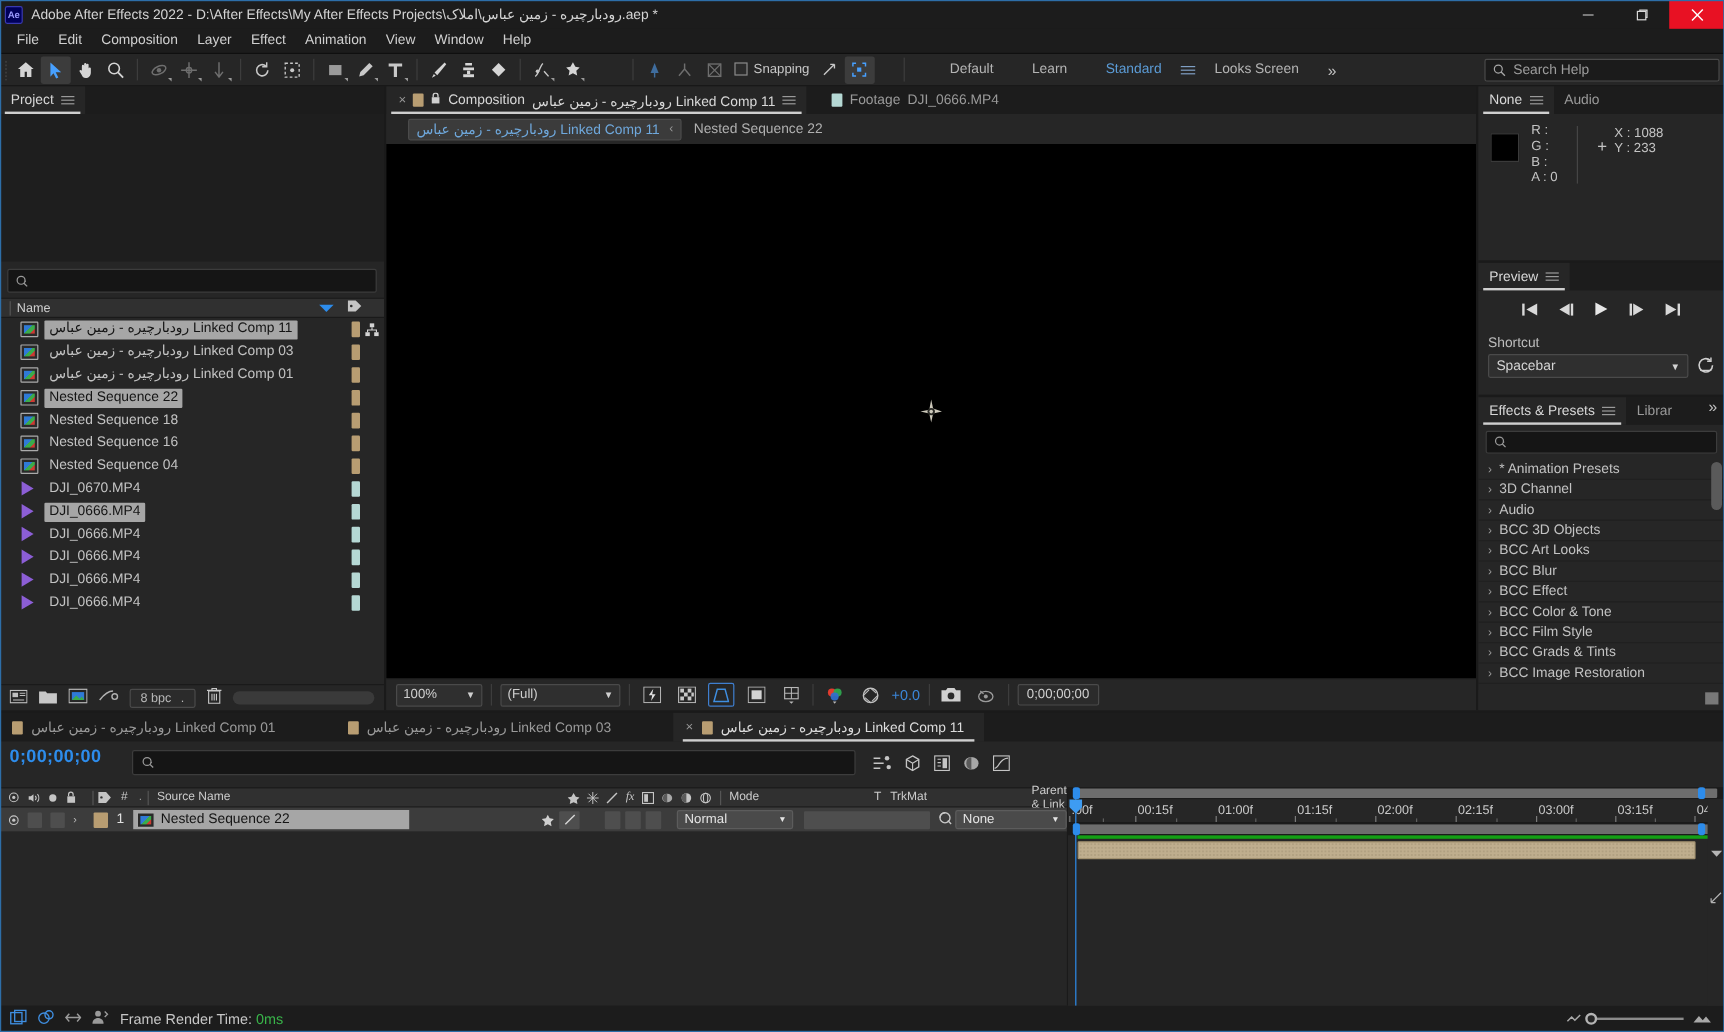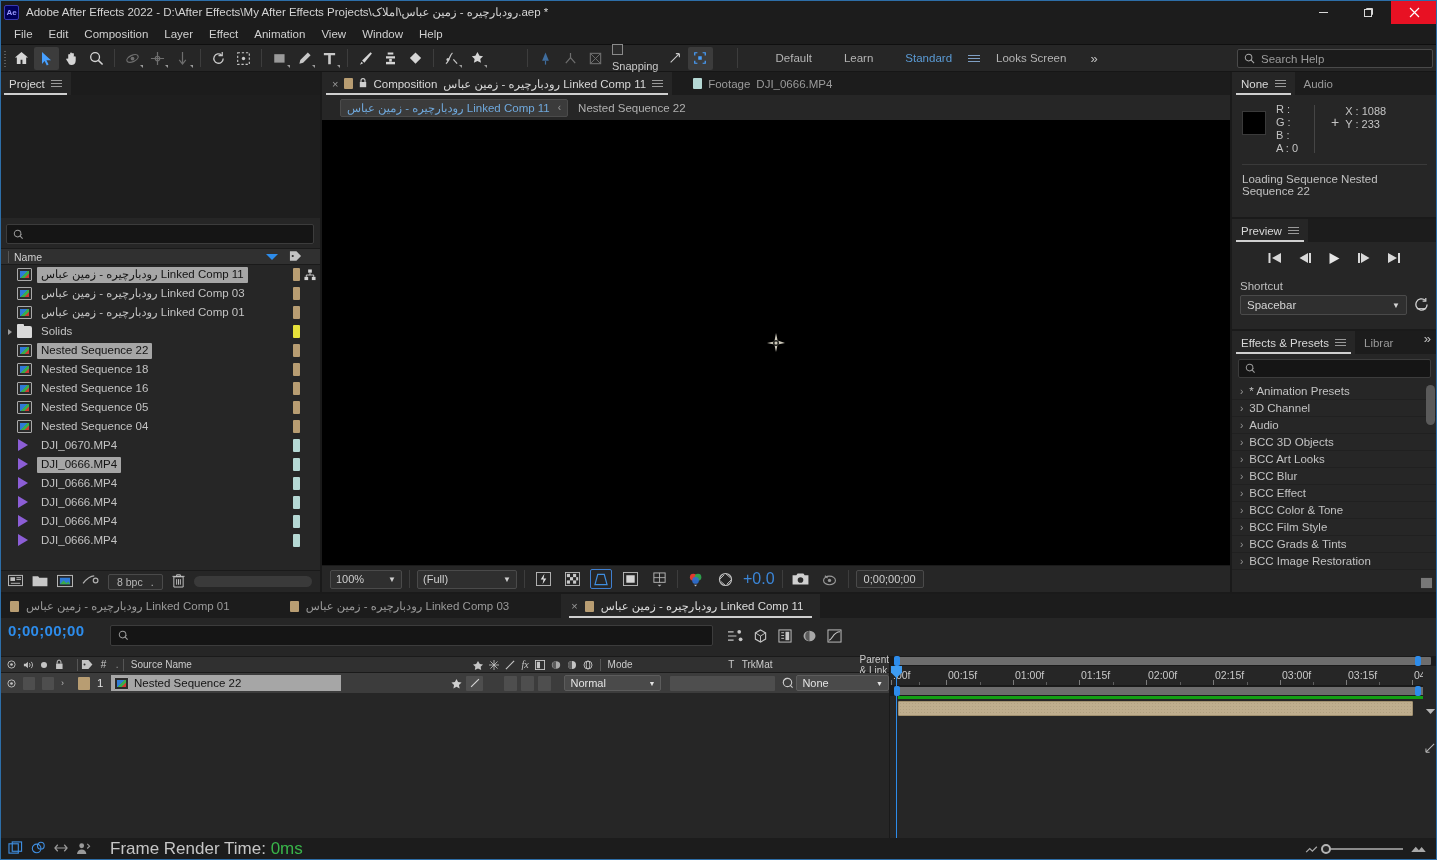--- a/index.html
+++ b/index.html
@@ -57,21 +57,21 @@
     color: #cfcfcf; position: relative; border-radius: 2px;
   }
   .tool.active { background: #3c3c3c; }
   .tool.active svg { color: #47a0ff; }
   .tool.dim svg { color: #6e6e6e; }
   .tool .caret {
     position: absolute; right: 2px; bottom: 2px; width: 0; height: 0;
     border-left: 3px solid transparent; border-top: 3px solid #9a9a9a;
   }
   .tsep { width: 1px; height: 18px; background: #3d3d3d; margin: 0 5px; }
-  .snapping-wrap { display: flex; gap: 5px; margin-left: 4px; flex-direction: column; }
+  .snapping-wrap { display: flex; gap: 5px; margin-left: 4px; }
   .checkbox-sq { width: 11px; height: 11px; border: 1px solid #8a8a8a; background: #2b2b2b; }
   .ws-area { display: flex; align-items: center; height: 27px; margin-left: 22px; }
   .ws-item { padding: 0 16px; font-size: 11.5px; color: #b4b4b4; line-height: 27px; }
   .ws-item.sel { color: #5b9bd5; }
   .ws-sep { width: 1px; height: 20px; background: #3d3d3d; }
   .hamb { display: inline-block; width: 12px; }
   .hamb i { display: block; height: 1px; background: #7f9fc4; margin: 2px 0; }
   .chev2 { color: #c0c0c0; font-size: 13px; padding: 0 8px; }
   .search-help {
     position: absolute; right: 4px; top: 4px; width: 196px; height: 19px;
@@ -294,21 +294,21 @@
   .playhead { position: absolute; top: 10px; bottom: 0; width: 1px; background: #2d8ceb; }
   .playhead-head {
     position: absolute; top: 10px; left: -5px; width: 11px; height: 12px; background: #3e9cf2;
     clip-path: polygon(0 0, 100% 0, 100% 55%, 50% 100%, 0 55%);
   }
   .tl-rail { position: absolute; right: 0; top: 10px; width: 14px; bottom: 0; background: #262626; }
   .rail-ic { width: 14px; height: 20px; display: flex; align-items: center; justify-content: center; color: #b5b5b5; }
 
   .tl-footer { height: 22px; flex: 0 0 22px; background: #1c1c1c; display: flex; align-items: center; }
   .tlf-left { display: flex; align-items: center; gap: 8px; padding: 0 8px; }
-  .frt { font-size: 17px; color: #c6c6c6; margin-left: 10px; }
+  .frt { font-size: 12px; color: #c6c6c6; margin-left: 0; }
   .frt b { color: #39b54a; font-weight: normal; }
   .zoom-ctl { margin-left: auto; display: flex; align-items: center; gap: 7px; padding-right: 10px; }
   .zoom-track { width: 78px; height: 2px; background: #8b8b8b; position: relative; }
   .zoom-knob { position: absolute; left: -4px; top: -4px; width: 10px; height: 10px; border: 2px solid #b4b4b4; border-radius: 50%; background: #262626; }
 
   .blue-border { position: absolute; inset: 0; border: 1px solid #2d6ea8; pointer-events: none; }
 </style>
 </head>
 <body>
 
@@ -581,48 +581,36 @@
             <span class="icon-comp"></span>
             <span class="namebox">رودبارچیره - زمین عباس Linked Comp 03</span>
             <span class="swatch" style="background: rgb(184, 157, 114);"></span>
           </div>
           <div class="prow">
             <span style="width: 8px; flex: 0 0 8px;"></span>
             <span class="icon-comp"></span>
             <span class="namebox">رودبارچیره - زمین عباس Linked Comp 01</span>
             <span class="swatch" style="background: rgb(184, 157, 114);"></span>
           </div>
-          <div class="prow">
-            <div class="disc-tri"></div>
-            <span class="icon-folder"></span>
-            <span class="namebox">Solids</span>
-            <span class="swatch" style="background: rgb(230, 225, 58);"></span>
-          </div>
           <div class="prow sel">
             <span style="width: 8px; flex: 0 0 8px;"></span>
             <span class="icon-comp"></span>
             <span class="namebox">Nested Sequence 22</span>
             <span class="swatch" style="background: rgb(184, 157, 114);"></span>
           </div>
           <div class="prow">
             <span style="width: 8px; flex: 0 0 8px;"></span>
             <span class="icon-comp"></span>
             <span class="namebox">Nested Sequence 18</span>
             <span class="swatch" style="background: rgb(184, 157, 114);"></span>
           </div>
           <div class="prow">
             <span style="width: 8px; flex: 0 0 8px;"></span>
             <span class="icon-comp"></span>
             <span class="namebox">Nested Sequence 16</span>
-            <span class="swatch" style="background: rgb(184, 157, 114);"></span>
-          </div>
-          <div class="prow">
-            <span style="width: 8px; flex: 0 0 8px;"></span>
-            <span class="icon-comp"></span>
-            <span class="namebox">Nested Sequence 05</span>
             <span class="swatch" style="background: rgb(184, 157, 114);"></span>
           </div>
           <div class="prow">
             <span style="width: 8px; flex: 0 0 8px;"></span>
             <span class="icon-comp"></span>
             <span class="namebox">Nested Sequence 04</span>
             <span class="swatch" style="background: rgb(184, 157, 114);"></span>
           </div>
           <div class="prow">
             <span style="width: 8px; flex: 0 0 8px;"></span>
@@ -802,21 +790,21 @@
               <circle cx="8" cy="9" r="3.6" fill="#2f6fd0" opacity="0.92"></circle>
               <path d="M6.4 13.5h3.2l-1.6 2z" fill="#b8b8b8"></path>
             </svg>
         </div>
         <div class="cbtn">
           <svg width="15" height="15" viewBox="0 0 16 16">
               <circle cx="8" cy="8" r="6.4" stroke="#c0c0c0" stroke-width="1.3" fill="none"></circle>
               <path d="M8 1.6L13 6M8 14.4L3 10M1.6 8l5-5M14.4 8l-5 5" stroke="#c0c0c0" stroke-width="1"></path>
             </svg>
         </div>
-        <span style="color:#3b86d8;font-size:16px">+0.0</span>
+        <span style="color:#3b86d8;font-size:12px">+0.0</span>
         <div class="vsep"></div>
         <div class="cbtn">
           <svg width="17" height="14" viewBox="0 0 18 15">
               <path d="M0.5 3.5h4l1.4-2h6.2l1.4 2h4v10H0.5z" fill="#d0d0d0"></path>
               <circle cx="9" cy="8.5" r="3" fill="#2b2b2b"></circle>
             </svg>
         </div>
         <div class="cbtn">
           <svg width="15" height="13" viewBox="0 0 16 14">
               <ellipse cx="8" cy="8" rx="6.4" ry="4.6" stroke="#9a9a9a" stroke-width="1.2" fill="none"></ellipse>
@@ -856,21 +844,20 @@
             </div>
             <div class="info-div"></div>
             <div style="display:flex;align-items:flex-start;gap:6px">
               <span style="color:#c4c4c4;font-size:14px;margin-top:11px">+</span>
               <div class="xy">
                 <div><span>X :</span> <span>1088</span></div>
                 <div><span>Y :</span> <span>233</span></div>
               </div>
             </div>
           </div>
-          <div class="info-note">Loading Sequence Nested Sequence 22</div>
         </div>
       </div>
 
       <div class="panel preview-panel">
         <div class="panel-tabbar">
           <div class="ptab active">
             <span>Preview</span>
             <span class="menu-ico">
                 <i></i>
                 <i></i>

